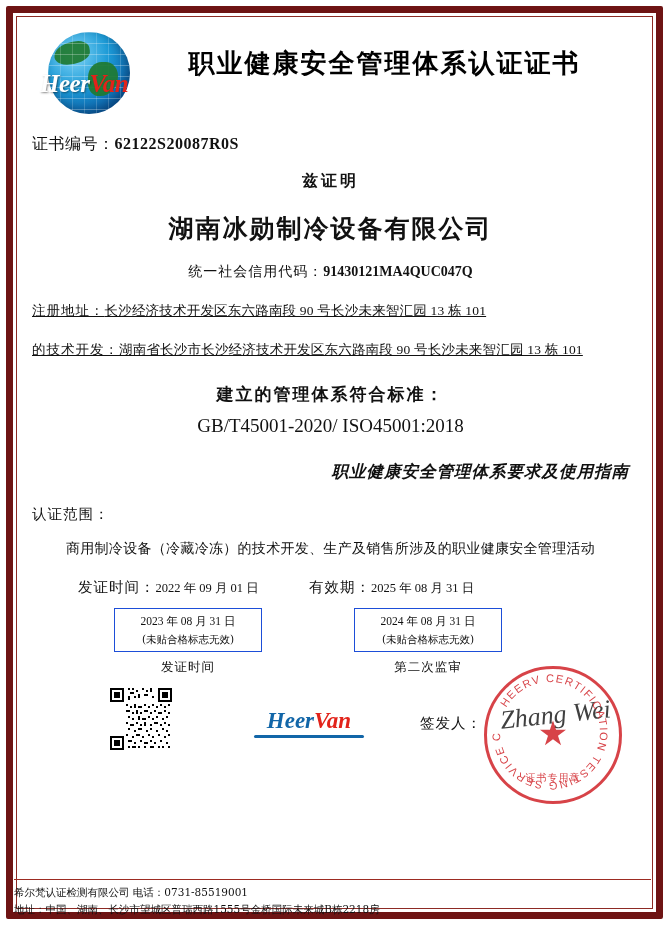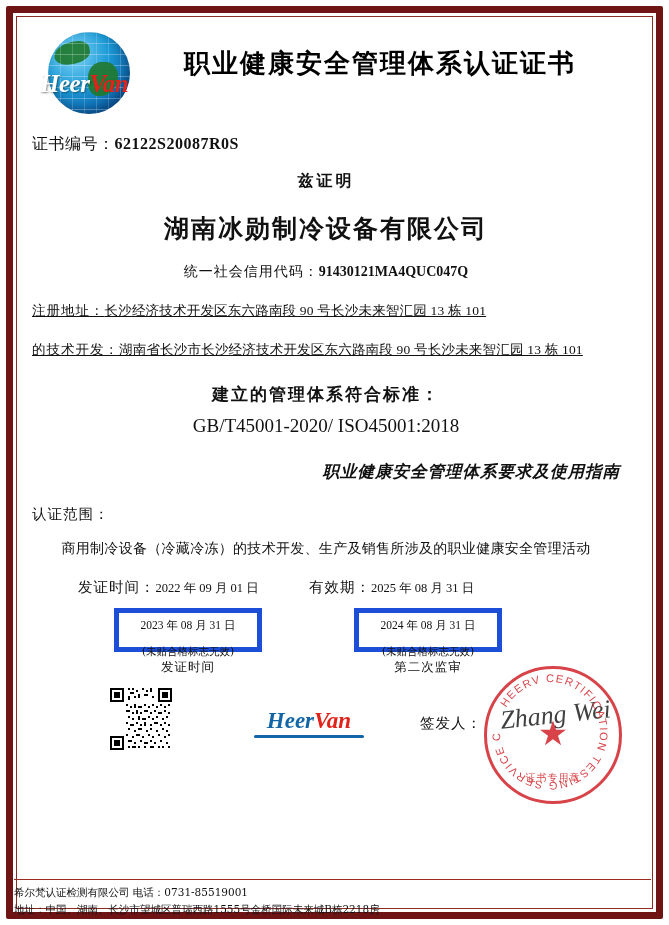--- a/index.html
+++ b/index.html
@@ -43,21 +43,21 @@
     border: 1px solid #8d2a24;
     box-sizing: border-box;
   }
   .content {
     position: absolute;
     left: 18px;
     top: 18px;
     right: 18px;
     bottom: 18px;
     box-sizing: border-box;
-    padding: 6px 31px 0 14px;
+    padding: 6px 22px 0 14px;
   }
 
   
   .header {
     position: relative;
     height: 96px;
   }
   .logo {
     position: absolute;
     left: 8px;
@@ -246,27 +246,27 @@
     height: 78px;
   }
   .surv {
     position: absolute;
     width: 148px;
     text-align: center;
   }
   .surv.first { left: 82px; }
   .surv.second { left: 322px; }
   .surv-box {
-    border: 5px solid #1d4ed8;
+    border: 1px solid #1d4ed8;
     height: 44px;
     padding-top: 5px;
     box-sizing: border-box;
   }
   .surv-box .line1 { font-size: 11.5px; }
-  .surv-box .line2 { font-size: 10.5px; margin-top: 12px; font-family: "DejaVu Serif", serif; }
+  .surv-box .line2 { font-size: 10.5px; margin-top: 4px; font-family: "DejaVu Serif", serif; }
   .surv-cap {
     margin-top: 7px;
     font-family: "DejaVu Serif", serif;
     font-size: 12.5px;
     letter-spacing: 1px;
   }
 
   
   .bottom-band {
     position: relative;

